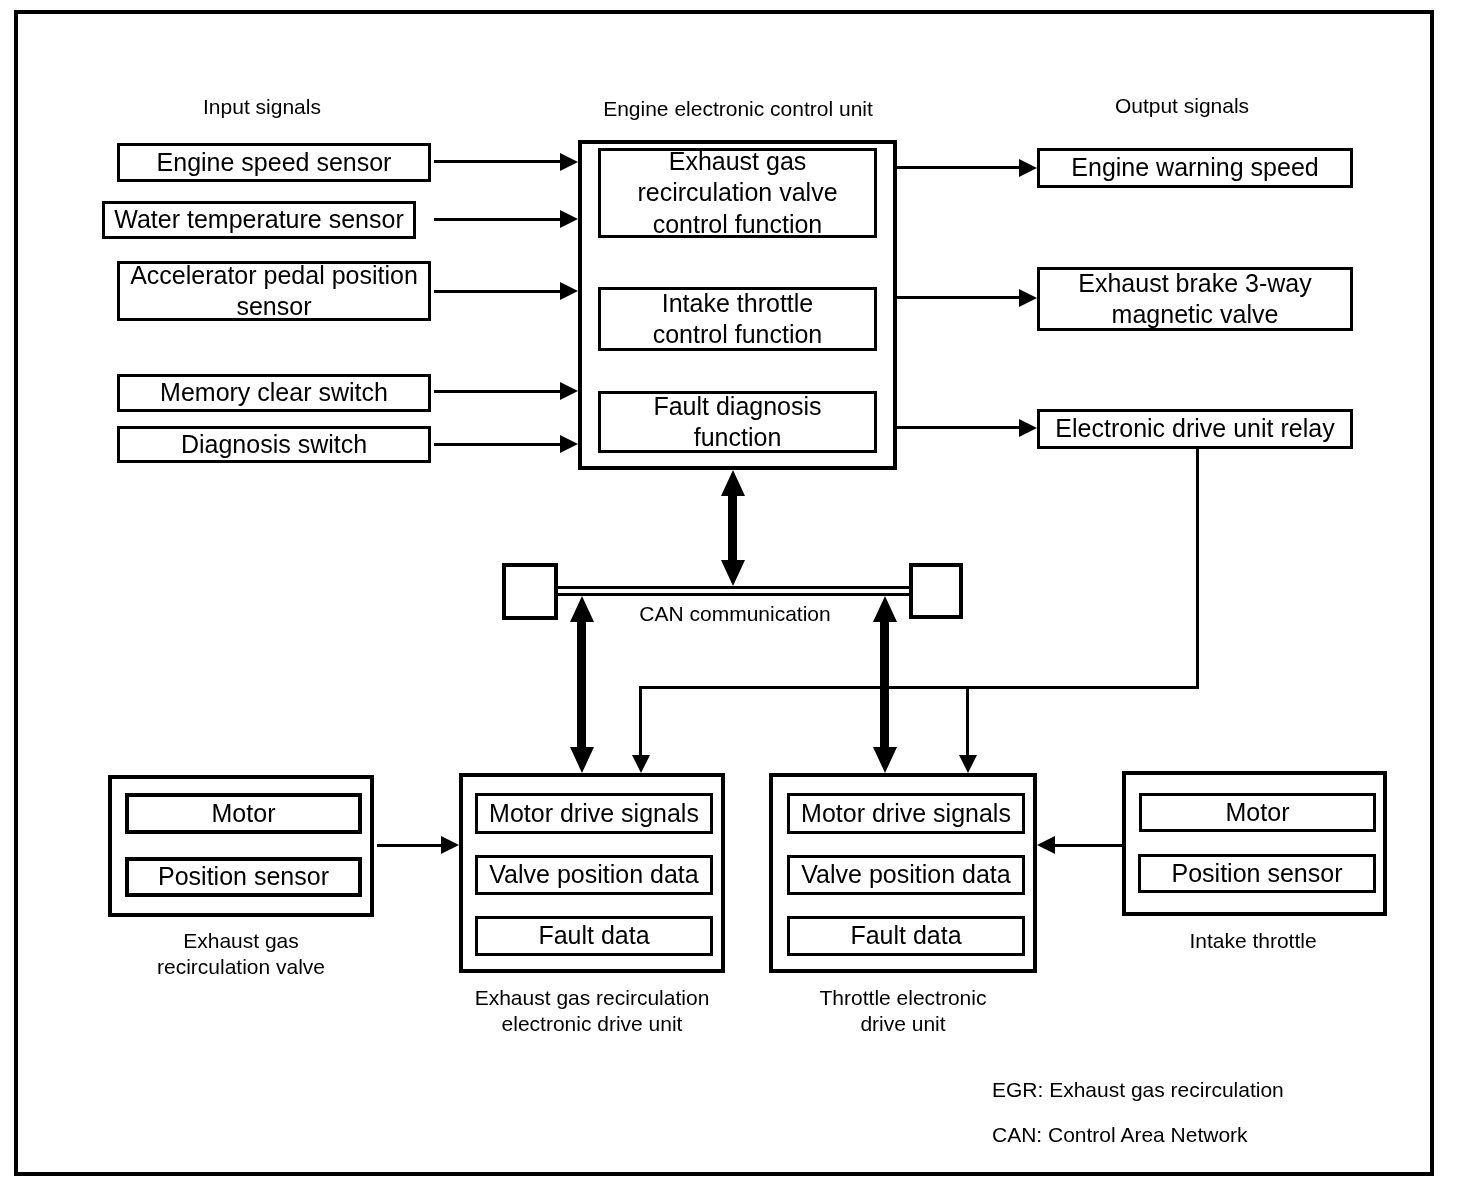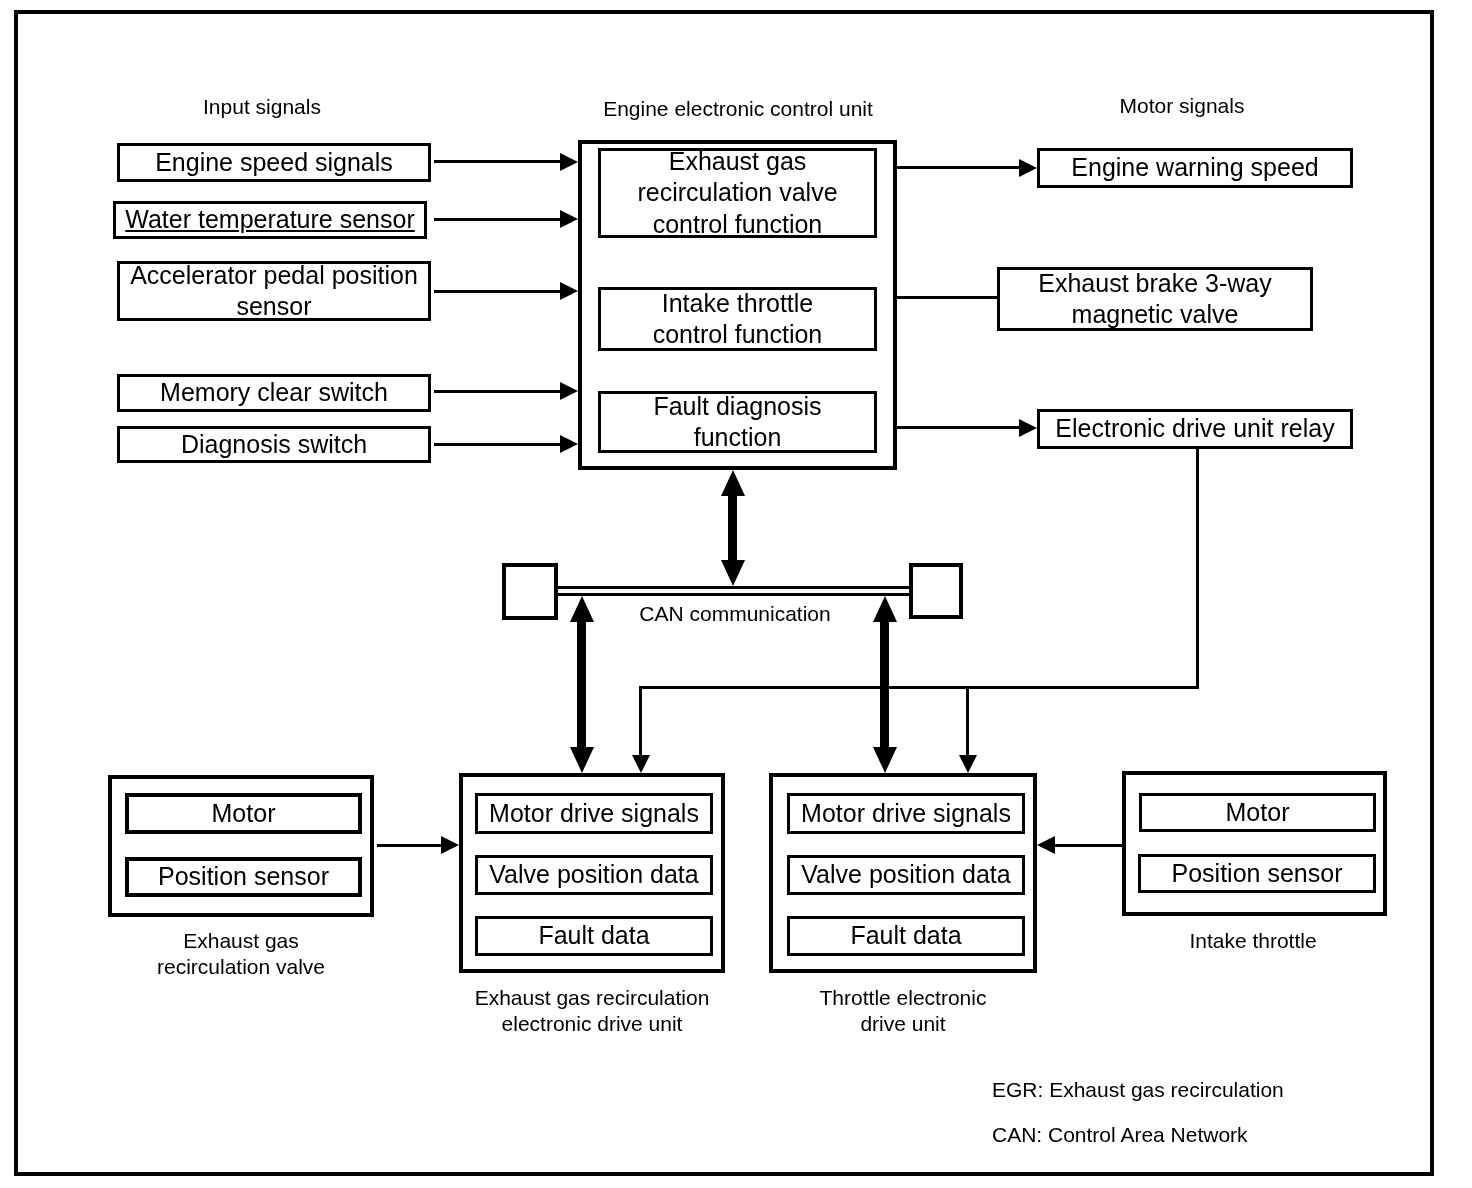--- a/index.html
+++ b/index.html
@@ -25,24 +25,24 @@
 </style>
 </head>
 <body>
 
 <div id="canvas">
 
   <div class="frame" style="left:14px;top:10px;width:1412px;height:1158px;"></div>
 
   <div class="lbl" style="left:112px;top:94px;width:300px;">Input signals</div>
   <div class="lbl" style="left:578px;top:96px;width:320px;">Engine electronic control unit</div>
-  <div class="lbl" style="left:1032px;top:93px;width:300px;">Motor signals</div>
+  <div class="lbl" style="left:1032px;top:93px;width:300px;">Output signals</div>
 
-  <div class="box" style="left:117px;top:143px;width:314px;height:39px;">Engine speed signals</div>
-  <div class="box" style="left:113px;top:201px;width:314px;height:38px;text-decoration:underline;">Water temperature sensor</div>
+  <div class="box" style="left:117px;top:143px;width:314px;height:39px;">Engine speed sensor</div>
+  <div class="box" style="left:102px;top:201px;width:314px;height:38px;">Water temperature sensor</div>
   <div class="box" style="left:117px;top:261px;width:314px;height:60px;">Accelerator pedal position
 sensor</div>
   <div class="box" style="left:117px;top:374px;width:314px;height:38px;text-align:center;">Memory clear switch</div>
   <div class="box" style="left:117px;top:426px;width:314px;height:37px;">Diagnosis switch</div>
 
   <div class="hline" style="left:434px;top:160px;width:126px;height:3px;"></div>
   <div class="tri tri-r" style="left:560px;top:153px;"></div>
   <div class="hline" style="left:434px;top:218px;width:126px;height:3px;"></div>
   <div class="tri tri-r" style="left:560px;top:210px;"></div>
   <div class="hline" style="left:434px;top:290px;width:126px;height:3px;"></div>
@@ -62,21 +62,21 @@
 function</div>
 
   <div class="hline" style="left:897px;top:166px;width:122px;height:3px;"></div>
   <div class="tri tri-r" style="left:1019px;top:159px;"></div>
   <div class="hline" style="left:897px;top:296px;width:122px;height:3px;"></div>
   <div class="tri tri-r" style="left:1019px;top:289px;"></div>
   <div class="hline" style="left:897px;top:426px;width:122px;height:3px;"></div>
   <div class="tri tri-r" style="left:1019px;top:419px;"></div>
 
   <div class="box" style="left:1037px;top:148px;width:316px;height:40px;">Engine warning speed</div>
-  <div class="box" style="left:997px;top:267px;width:316px;height:64px;">Exhaust brake 3-way
+  <div class="box" style="left:1037px;top:267px;width:316px;height:64px;">Exhaust brake 3-way
 magnetic valve</div>
   <div class="box" style="left:1037px;top:409px;width:316px;height:40px;">Electronic drive unit relay</div>
 
   <div class="busline" style="left:558px;top:586px;width:351px;height:10px;"></div>
   <div class="box thick" style="left:502px;top:563px;width:56px;height:57px;"></div>
   <div class="box thick" style="left:909px;top:563px;width:54px;height:56px;"></div>
   <div class="lbl" style="left:590px;top:601px;width:290px;">CAN communication</div>
 
   <div class="tri tri-u" style="left:721px;top:470px;"></div>
   <div class="shaft" style="left:728px;top:492px;height:72px;"></div>

